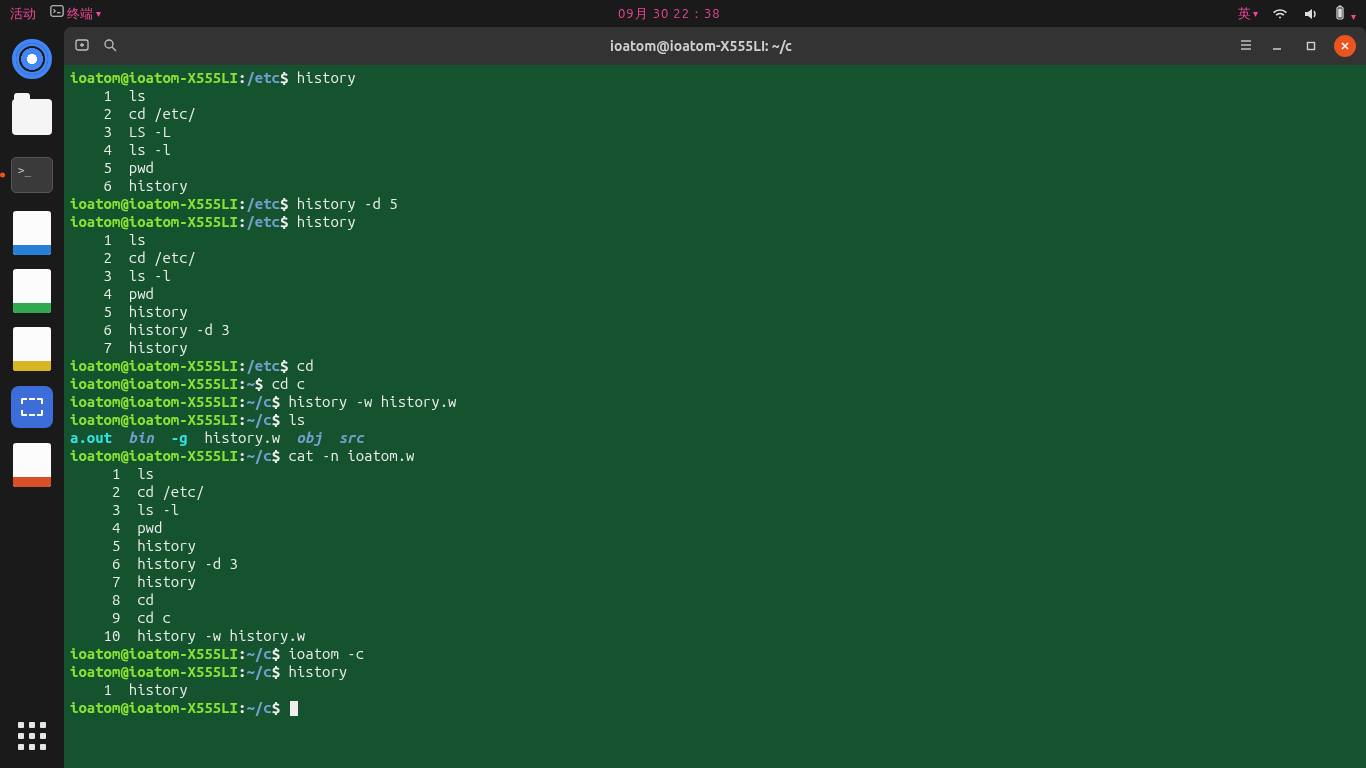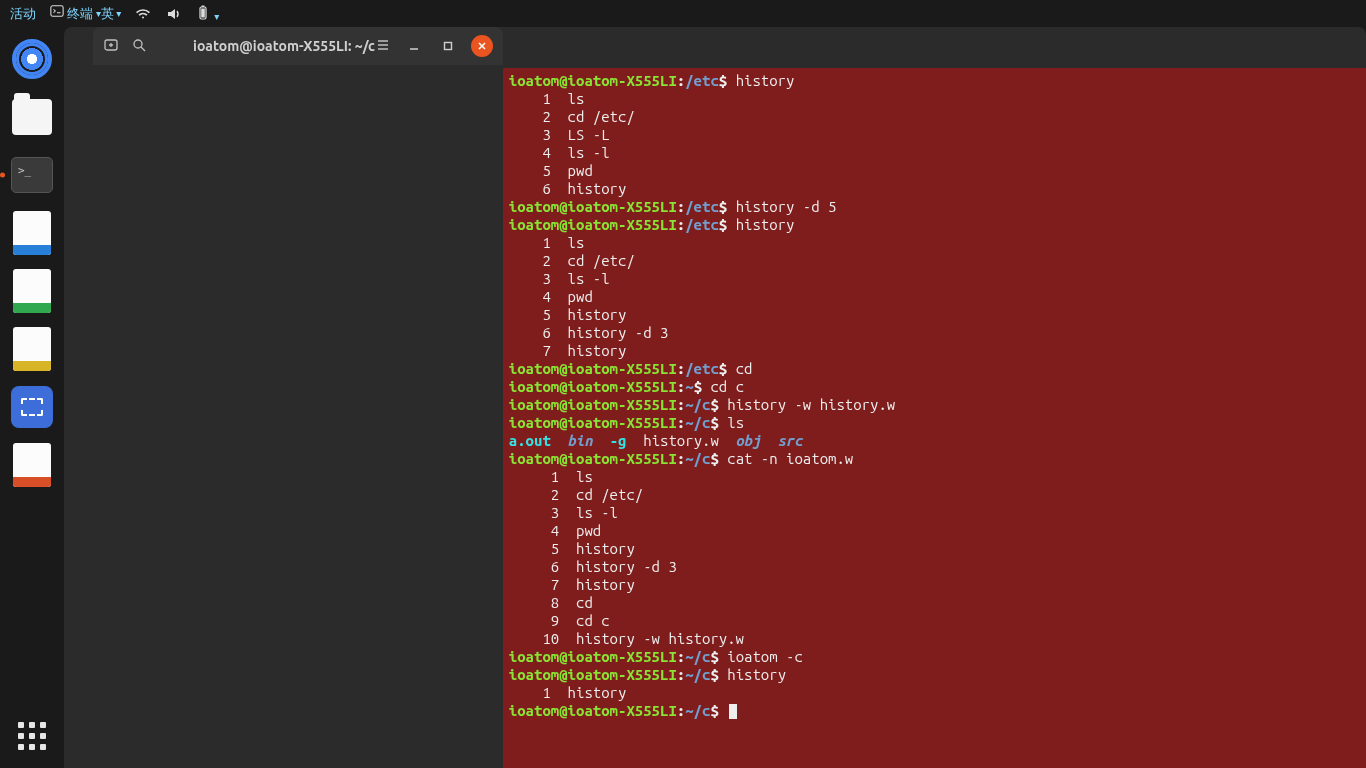--- a/index.html
+++ b/index.html
@@ -1,46 +1,46 @@
 <!DOCTYPE html>
 <html><head>
 <meta charset="utf-8">
 <style>
   * { margin: 0; padding: 0; box-sizing: border-box; }
   html, body { width: 1366px; height: 768px; overflow: hidden; font-family: "Ubuntu", "Noto Sans", sans-serif; background: #1a1a1a; color: #e6e6e6; }
-  .topbar { height: 27px; background: #1a1a1a; display: flex; align-items: center; padding: 0 10px; font-size: 13px; color: #7dd3fc; }
+  .topbar { height: 27px; background: #1a1a1a; display: flex; align-items: center; padding: 0 10px; font-size: 13px; color: #ec4899; }
   .topbar .left { display: flex; align-items: center; gap: 14px; }
   .topbar .center { flex: 1; text-align: center; letter-spacing: 1px; }
   .topbar .right { display: flex; align-items: center; gap: 14px; }
   .topbar .icon-svg { width: 14px; height: 14px; fill: #dcdcdc; }
   .topbar .icon-svg-lg { width: 16px; height: 16px; fill: #dcdcdc; }
   .caret-down::after { content: " ▾"; font-size: 10px; position: relative; top: -1px; }
 
   .workspace { position: absolute; top: 27px; left: 0; right: 0; bottom: 0; }
 
   .dock { position: absolute; left: 0; top: 0; bottom: 0; width: 64px; background: transparent; display: flex; flex-direction: column; align-items: center; padding-top: 8px; gap: 10px; }
   .dock .dock-icon { width: 48px; height: 48px; border-radius: 10px; display: flex; align-items: center; justify-content: center; position: relative; }
   .dock .dock-icon.active::before { content: ""; position: absolute; left: -8px; top: 50%; transform: translateY(-50%); width: 5px; height: 5px; background: #e95420; border-radius: 50%; }
   .dock .spacer { flex: 1; }
   .apps-button { width: 48px; height: 48px; display: flex; align-items: center; justify-content: center; margin-bottom: 8px; }
   .apps-grid { display: grid; grid-template-columns: repeat(3, 6px); grid-template-rows: repeat(3, 6px); gap: 5px; }
   .apps-grid span { width: 6px; height: 6px; background: #e6e6e6; border-radius: 1px; }
 
-  .terminal-window { position: absolute; left: 64px; right: 0; top: 0; bottom: 0; background: #2b2b2b; border-top-left-radius: 8px; border-top-right-radius: 8px; display: flex; flex-direction: row; padding-left: 29px; }
+  .terminal-window { position: absolute; left: 64px; right: 0; top: 0; bottom: 0; background: #2b2b2b; border-top-left-radius: 8px; border-top-right-radius: 8px; display: flex; flex-direction: column; }
   .term-titlebar { height: 38px; background: #333333; border-top-left-radius: 8px; border-top-right-radius: 8px; display: flex; align-items: center; padding: 0 10px; font-size: 14px; color: #d0d0d0; }
   .term-titlebar .tb-left { display: flex; align-items: center; gap: 12px; width: 90px; }
   .term-titlebar .tb-title { flex: 1; text-align: center; font-weight: 600; }
   .term-titlebar .tb-right { display: flex; align-items: center; gap: 12px; }
   .tb-btn { width: 22px; height: 22px; display: flex; align-items: center; justify-content: center; border-radius: 50%; }
   .tb-btn.close { background: #e95420; }
   .tb-btn svg { width: 12px; height: 12px; fill: #d0d0d0; }
   .tb-btn.close svg { fill: #fff; }
   .tb-icon svg { width: 16px; height: 16px; fill: #c0c0c0; }
 
-  .term-body { flex: 1; background: #7f1d1d; font-family: "Ubuntu Mono", "DejaVu Sans Mono", monospace; font-size: 15px; line-height: 18px; padding: 4px 6px; white-space: pre; overflow: hidden; color: #eeeeee; margin-top: 41px; }
+  .term-body { flex: 1; background: #14532d; font-family: "Ubuntu Mono", "DejaVu Sans Mono", monospace; font-size: 15px; line-height: 18px; padding: 4px 6px; white-space: pre; overflow: hidden; color: #eeeeee; }
   .pr-user { color: #8ae234; font-weight: bold; }
   .pr-path { color: #729fcf; font-weight: bold; }
   .pr-white { color: #eeeeee; font-weight: bold; }
   .cmd { color: #eeeeee; }
   .cyan { color: #34e2e2; font-weight: bold; }
   .blue { color: #729fcf; font-weight: bold; font-style: italic; }
   .cursor { display: inline-block; width: 8px; height: 15px; background: #eeeeee; vertical-align: text-bottom; margin-left: 2px; }
 
   
   .ic-chromium { background: radial-gradient(circle at center, #fff 22%, #4285f4 23% 48%, transparent 49%); width:40px; height:40px; border-radius:50%; border:4px solid #4285f4; box-shadow: inset 0 0 0 3px #4285f4; }
@@ -63,20 +63,21 @@
   <div class="left">
     <span>活动</span>
     <span class="caret-down">
       <svg class="icon-svg" viewBox="0 0 16 16">
           <rect x="1" y="2" width="14" height="12" rx="2" fill="none" stroke="#dcdcdc" stroke-width="1.2"></rect>
           <path d="M4 6l2 2-2 2M8 10h4" stroke="#dcdcdc" stroke-width="1.2" fill="none"></path>
         </svg>
       <span>终端</span>
     </span>
   </div>
+  <div class="center">09月 30 22：38</div>
   <div class="right">
     <span class="caret-down">英</span>
     <svg class="icon-svg-lg" viewBox="0 0 16 16">
         <path d="M8 12.5a1 1 0 100-2 1 1 0 000 2zM3.5 8.5a6.5 6.5 0 019 0l-1.2 1.2a4.8 4.8 0 00-6.6 0zM1 6a10 10 0 0114 0l-1.2 1.2a8.3 8.3 0 00-11.6 0z"></path>
       </svg>
     <svg class="icon-svg-lg" viewBox="0 0 16 16">
         <path d="M3 6v4h3l4 3V3L6 6H3zm9.5-1.5a6 6 0 010 7l-1-1a4.6 4.6 0 000-5z"></path>
       </svg>
     <span class="caret-down">
       <svg class="icon-svg-lg" viewBox="0 0 16 16">

